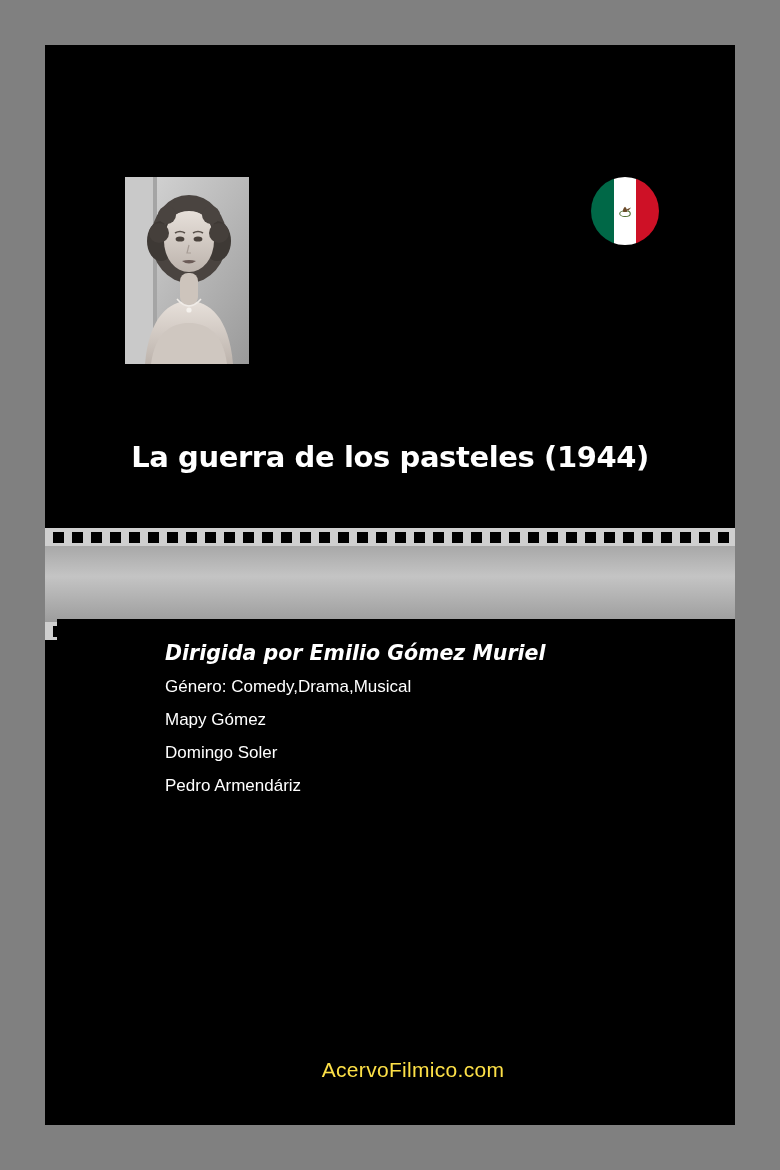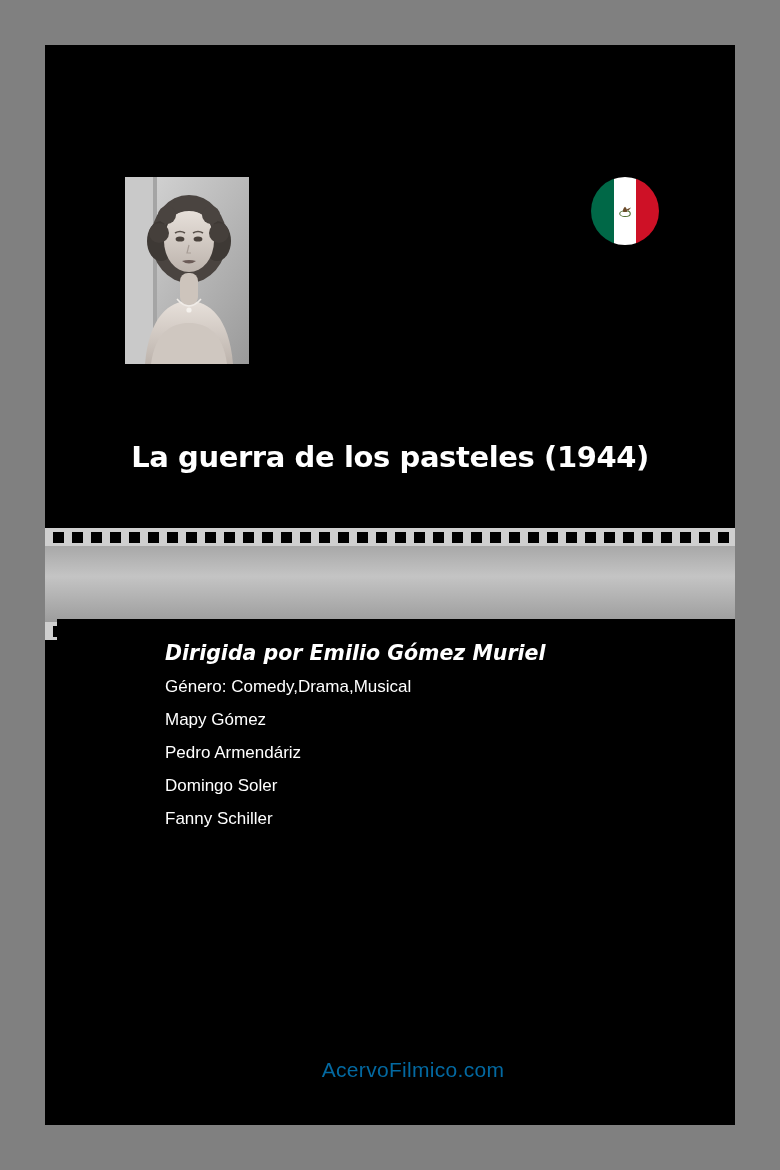--- a/index.html
+++ b/index.html
@@ -148,21 +148,21 @@
   .duration {
     font-size: 17px;
     margin-top: 34px;
   }
   .watermark {
     position: absolute;
     left: 0;
     bottom: 22px;
     width: 712px;
     text-align: center;
-    color: #0369a1;
+    color: #fde047;
     font-size: 21px;
     letter-spacing: 0.3px;
   }
 </style>
 </head>
 <body>
 
 <div class="poster">
 
   <div class="top-area">
@@ -305,20 +305,19 @@
         <div class="perf"></div>
         <div class="perf"></div>
     </div>
   </div>
 
   <div class="credits">
     <div class="inner">
       <div class="director">Dirigida por Emilio Gómez Muriel</div>
       <div class="genre">Género:  Comedy,Drama,Musical</div>
       <div class="cast-line">Mapy Gómez</div>
+      <div class="cast-line">Domingo Soler</div>
       <div class="cast-line">Pedro Armendáriz</div>
-      <div class="cast-line">Domingo Soler</div>
-      <div class="cast-line">Fanny Schiller</div>
     </div>
     <div class="watermark">AcervoFilmico.com</div>
   </div>
 
 </div>
 
 </body></html>

